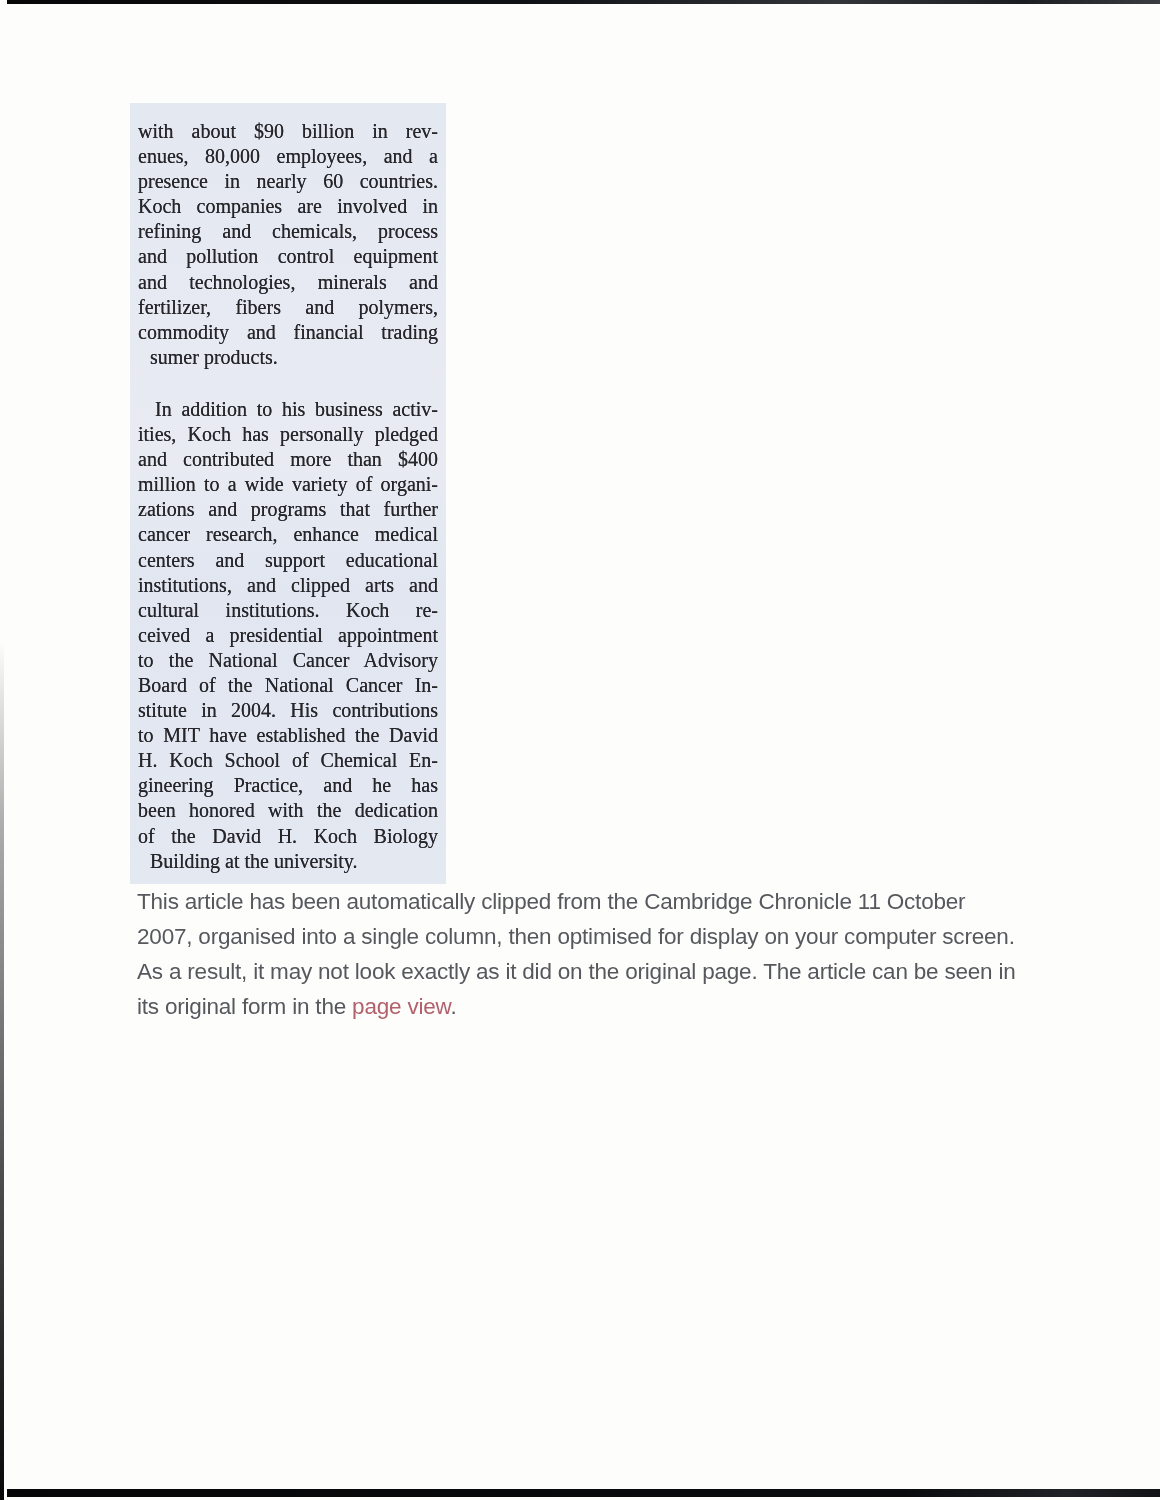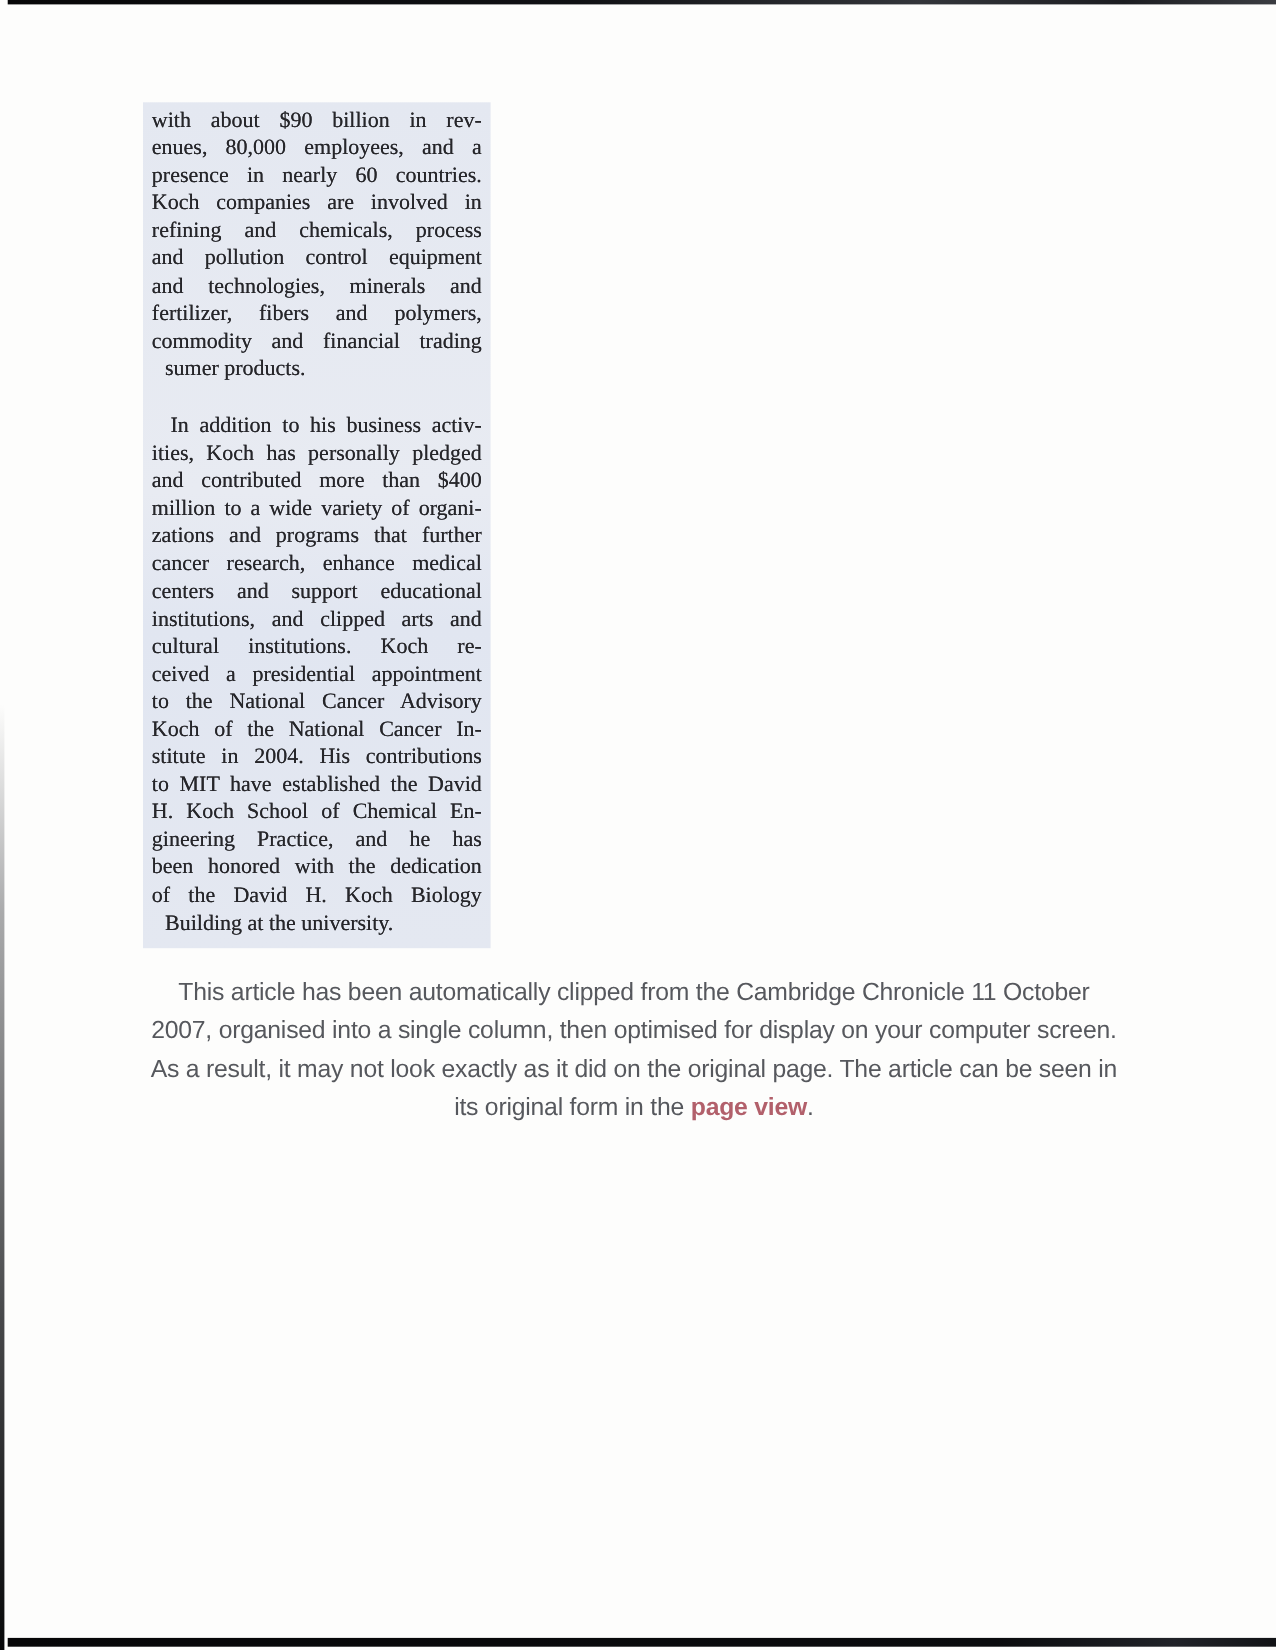--- a/index.html
+++ b/index.html
@@ -26,44 +26,43 @@
   .bottom-bar {
     position: absolute; left: 7px; right: 0; bottom: 3px; height: 8px;
     background: linear-gradient(90deg, #060607 0%, #0a0b0d 78%, #202227 92%, #111215 100%);
   }
   .left-edge {
     position: absolute; left: 0; top: 640px; bottom: 0; width: 4px;
     background: linear-gradient(180deg, rgba(15,17,22,0) 0%, rgba(15,17,22,0.35) 22%, rgba(10,11,14,0.75) 65%, #070809 100%);
   }
   
   .clipping {
-    position: absolute; left: 130px; top: 93px; width: 316px;
-    padding: 4px 8px 10px 8px;
+    position: absolute; left: 130px; top: 103px; width: 316px;
+    padding: 16px 8px 10px 8px;
     background: linear-gradient(180deg, var(--clipping-bg) 0%, #e8ebf2 46%, #e1e6f1 62%, var(--clipping-bg) 100%);
     font-family: "Liberation Serif", "DejaVu Serif", serif;
     font-size: 20px;
     line-height: 25.1px;
     color: var(--clipping-text);
     text-shadow: 0 0 0.5px rgba(30,30,35,0.85);
   }
   .cl { text-align: justify; text-align-last: justify; overflow: hidden; white-space: nowrap; }
   .cl.ll { text-align-last: left; margin-left: 12px; }
   .cl.indent { padding-left: 17px; margin-top: 27px; }
   
   .notice {
     position: absolute; left: 137px; top: 884px;
     font-family: "Liberation Sans", sans-serif;
     font-size: 22.5px;
     line-height: 35px;
     color: var(--notice-text);
     letter-spacing: -0.2px;
-    text-align: center;
   }
   .nl { white-space: pre; }
-  .link { color: var(--link); text-decoration: none; cursor: pointer; font-weight: bold; }
+  .link { color: var(--link); text-decoration: none; cursor: pointer; }
 </style>
 </head>
 <body>
 
 <div class="top-bar"></div>
 <div class="left-edge"></div>
 <div class="bottom-bar"></div>
 
 <div class="clipping">
   <div class="cl">with about $90 billion in rev-</div>
@@ -80,21 +79,21 @@
   <div class="cl">ities, Koch has personally pledged</div>
   <div class="cl">and contributed more than $400</div>
   <div class="cl">million to a wide variety of organi-</div>
   <div class="cl">zations and programs that further</div>
   <div class="cl">cancer research, enhance medical</div>
   <div class="cl">centers and support educational</div>
   <div class="cl">institutions, and clipped arts and</div>
   <div class="cl">cultural institutions. Koch re-</div>
   <div class="cl">ceived a presidential appointment</div>
   <div class="cl">to the National Cancer Advisory</div>
-  <div class="cl">Koch of the National Cancer In-</div>
+  <div class="cl">Board of the National Cancer In-</div>
   <div class="cl">stitute in 2004. His contributions</div>
   <div class="cl">to MIT have established the David</div>
   <div class="cl">H. Koch School of Chemical En-</div>
   <div class="cl">gineering Practice, and he has</div>
   <div class="cl">been honored with the dedication</div>
   <div class="cl">of the David H. Koch Biology</div>
   <div class="cl ll">Building at the university.</div>
 </div>
 
 <div class="notice">

